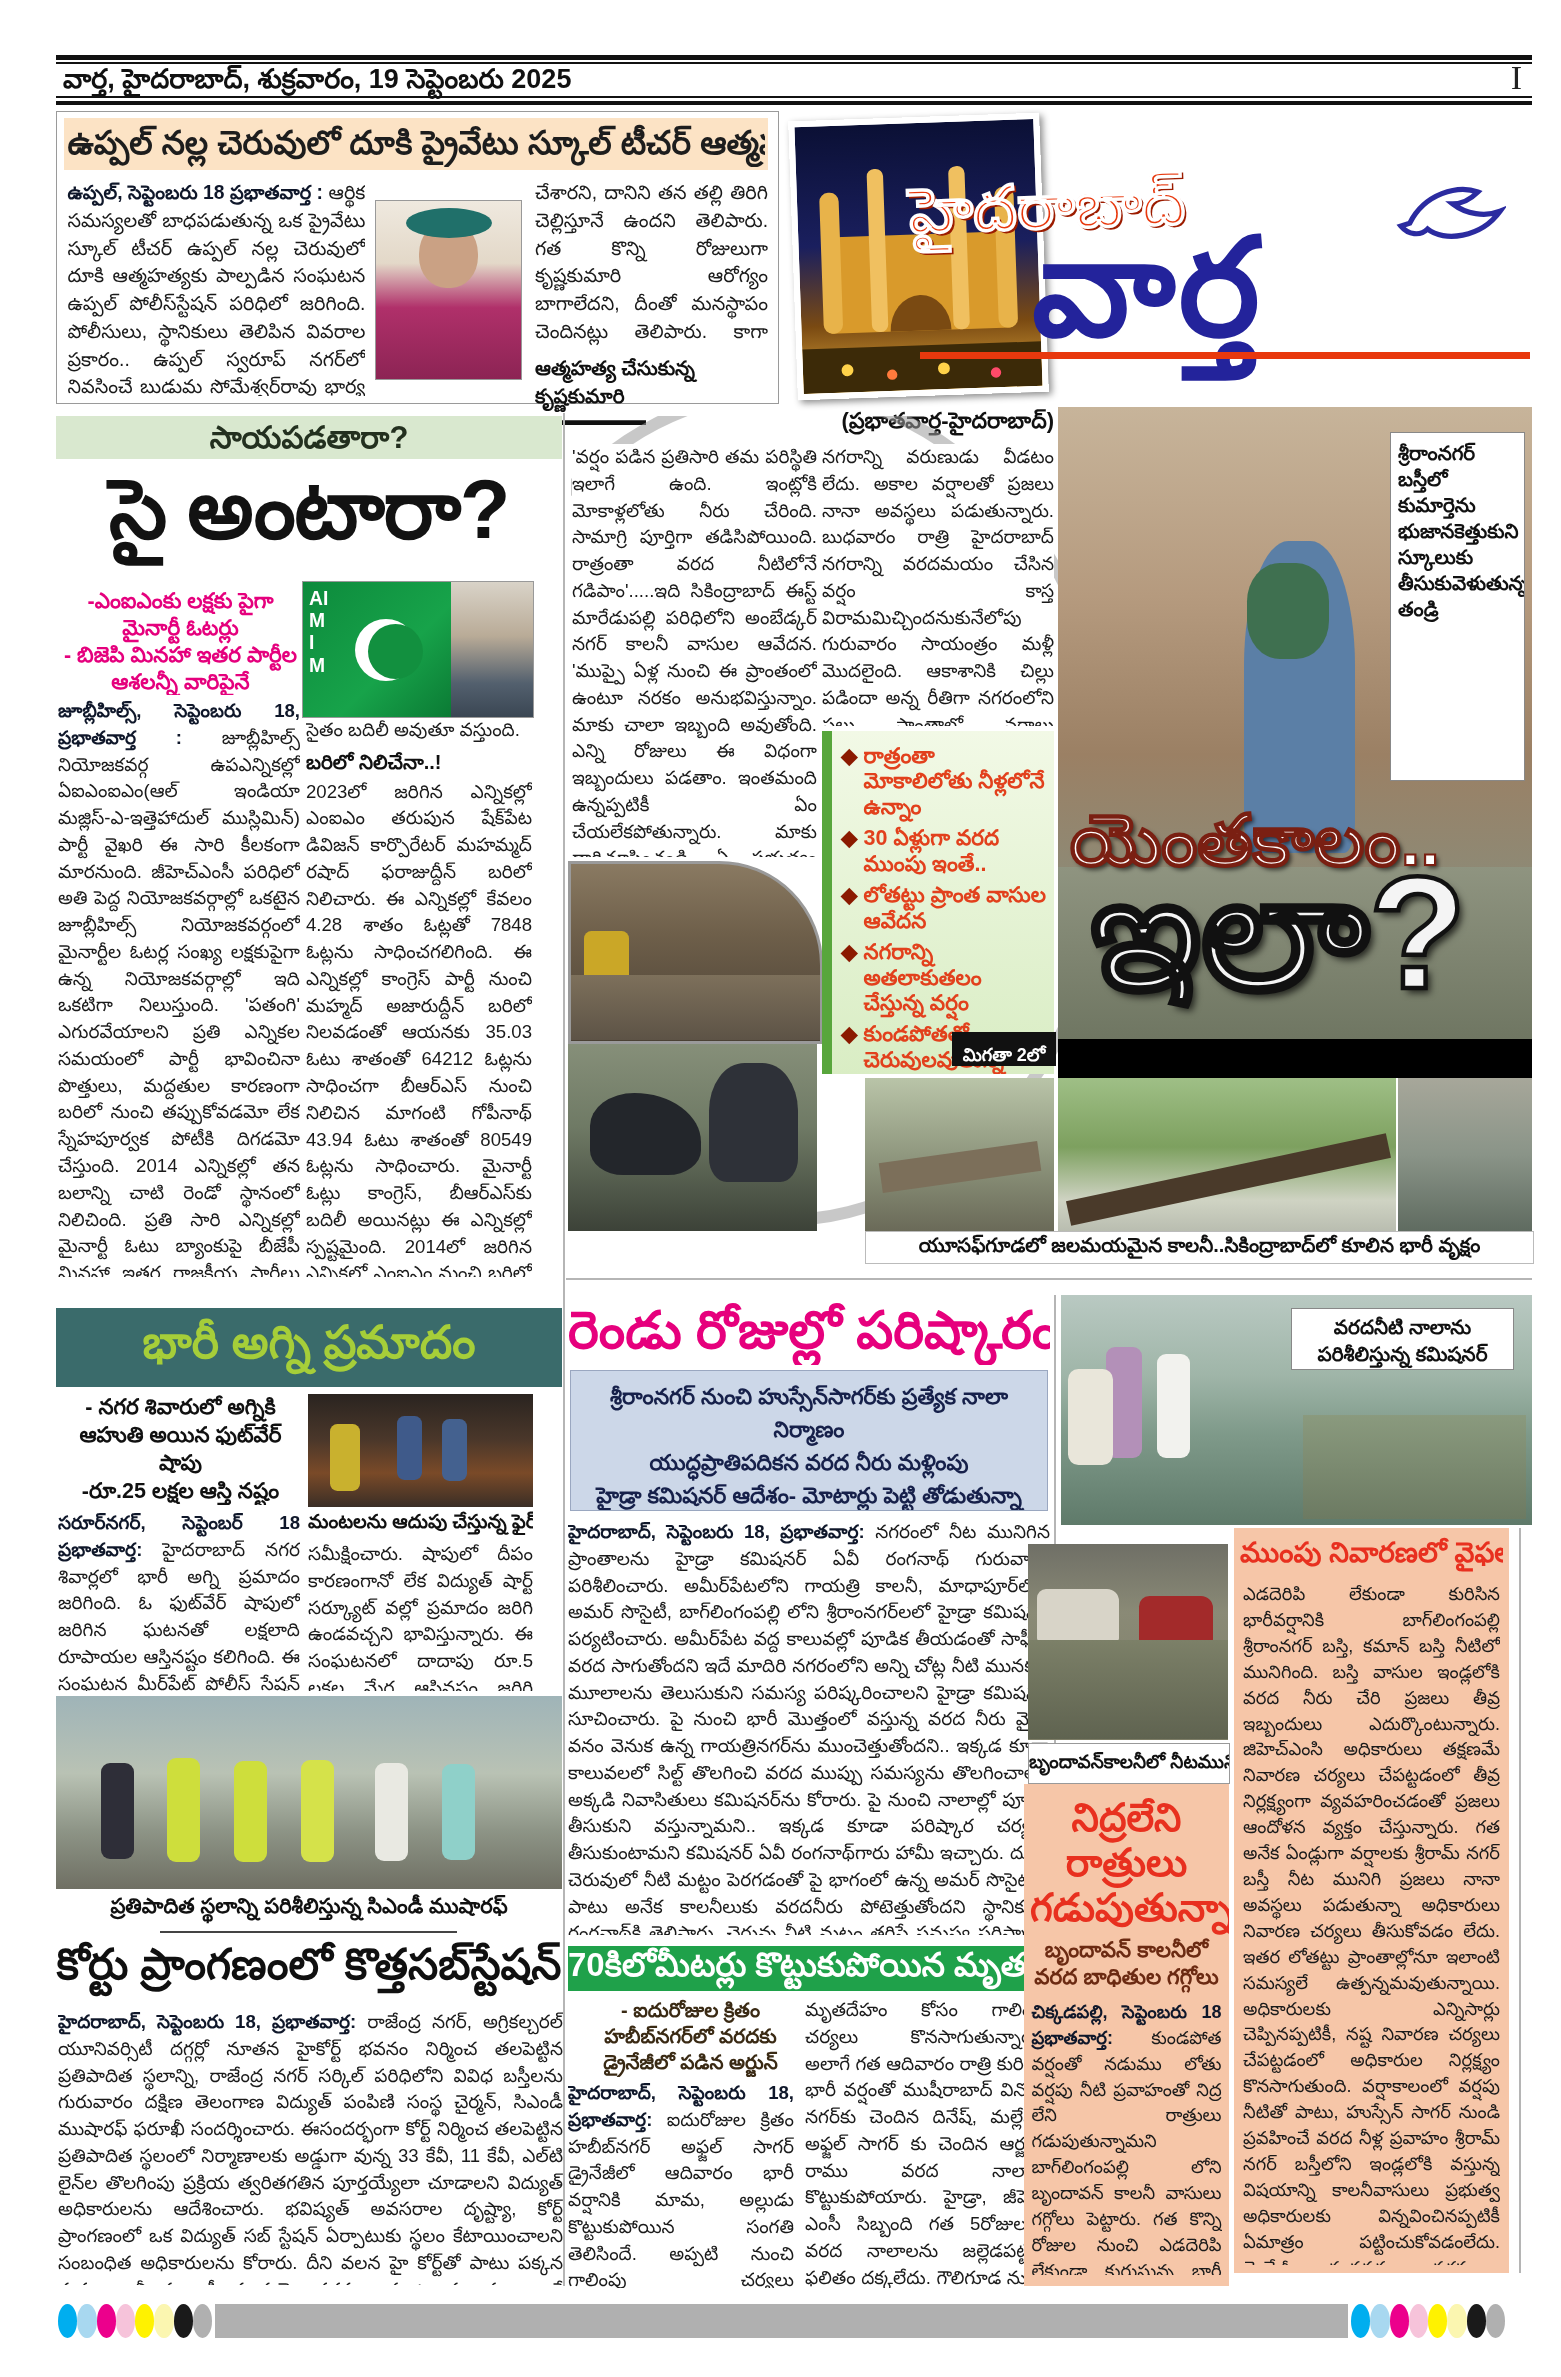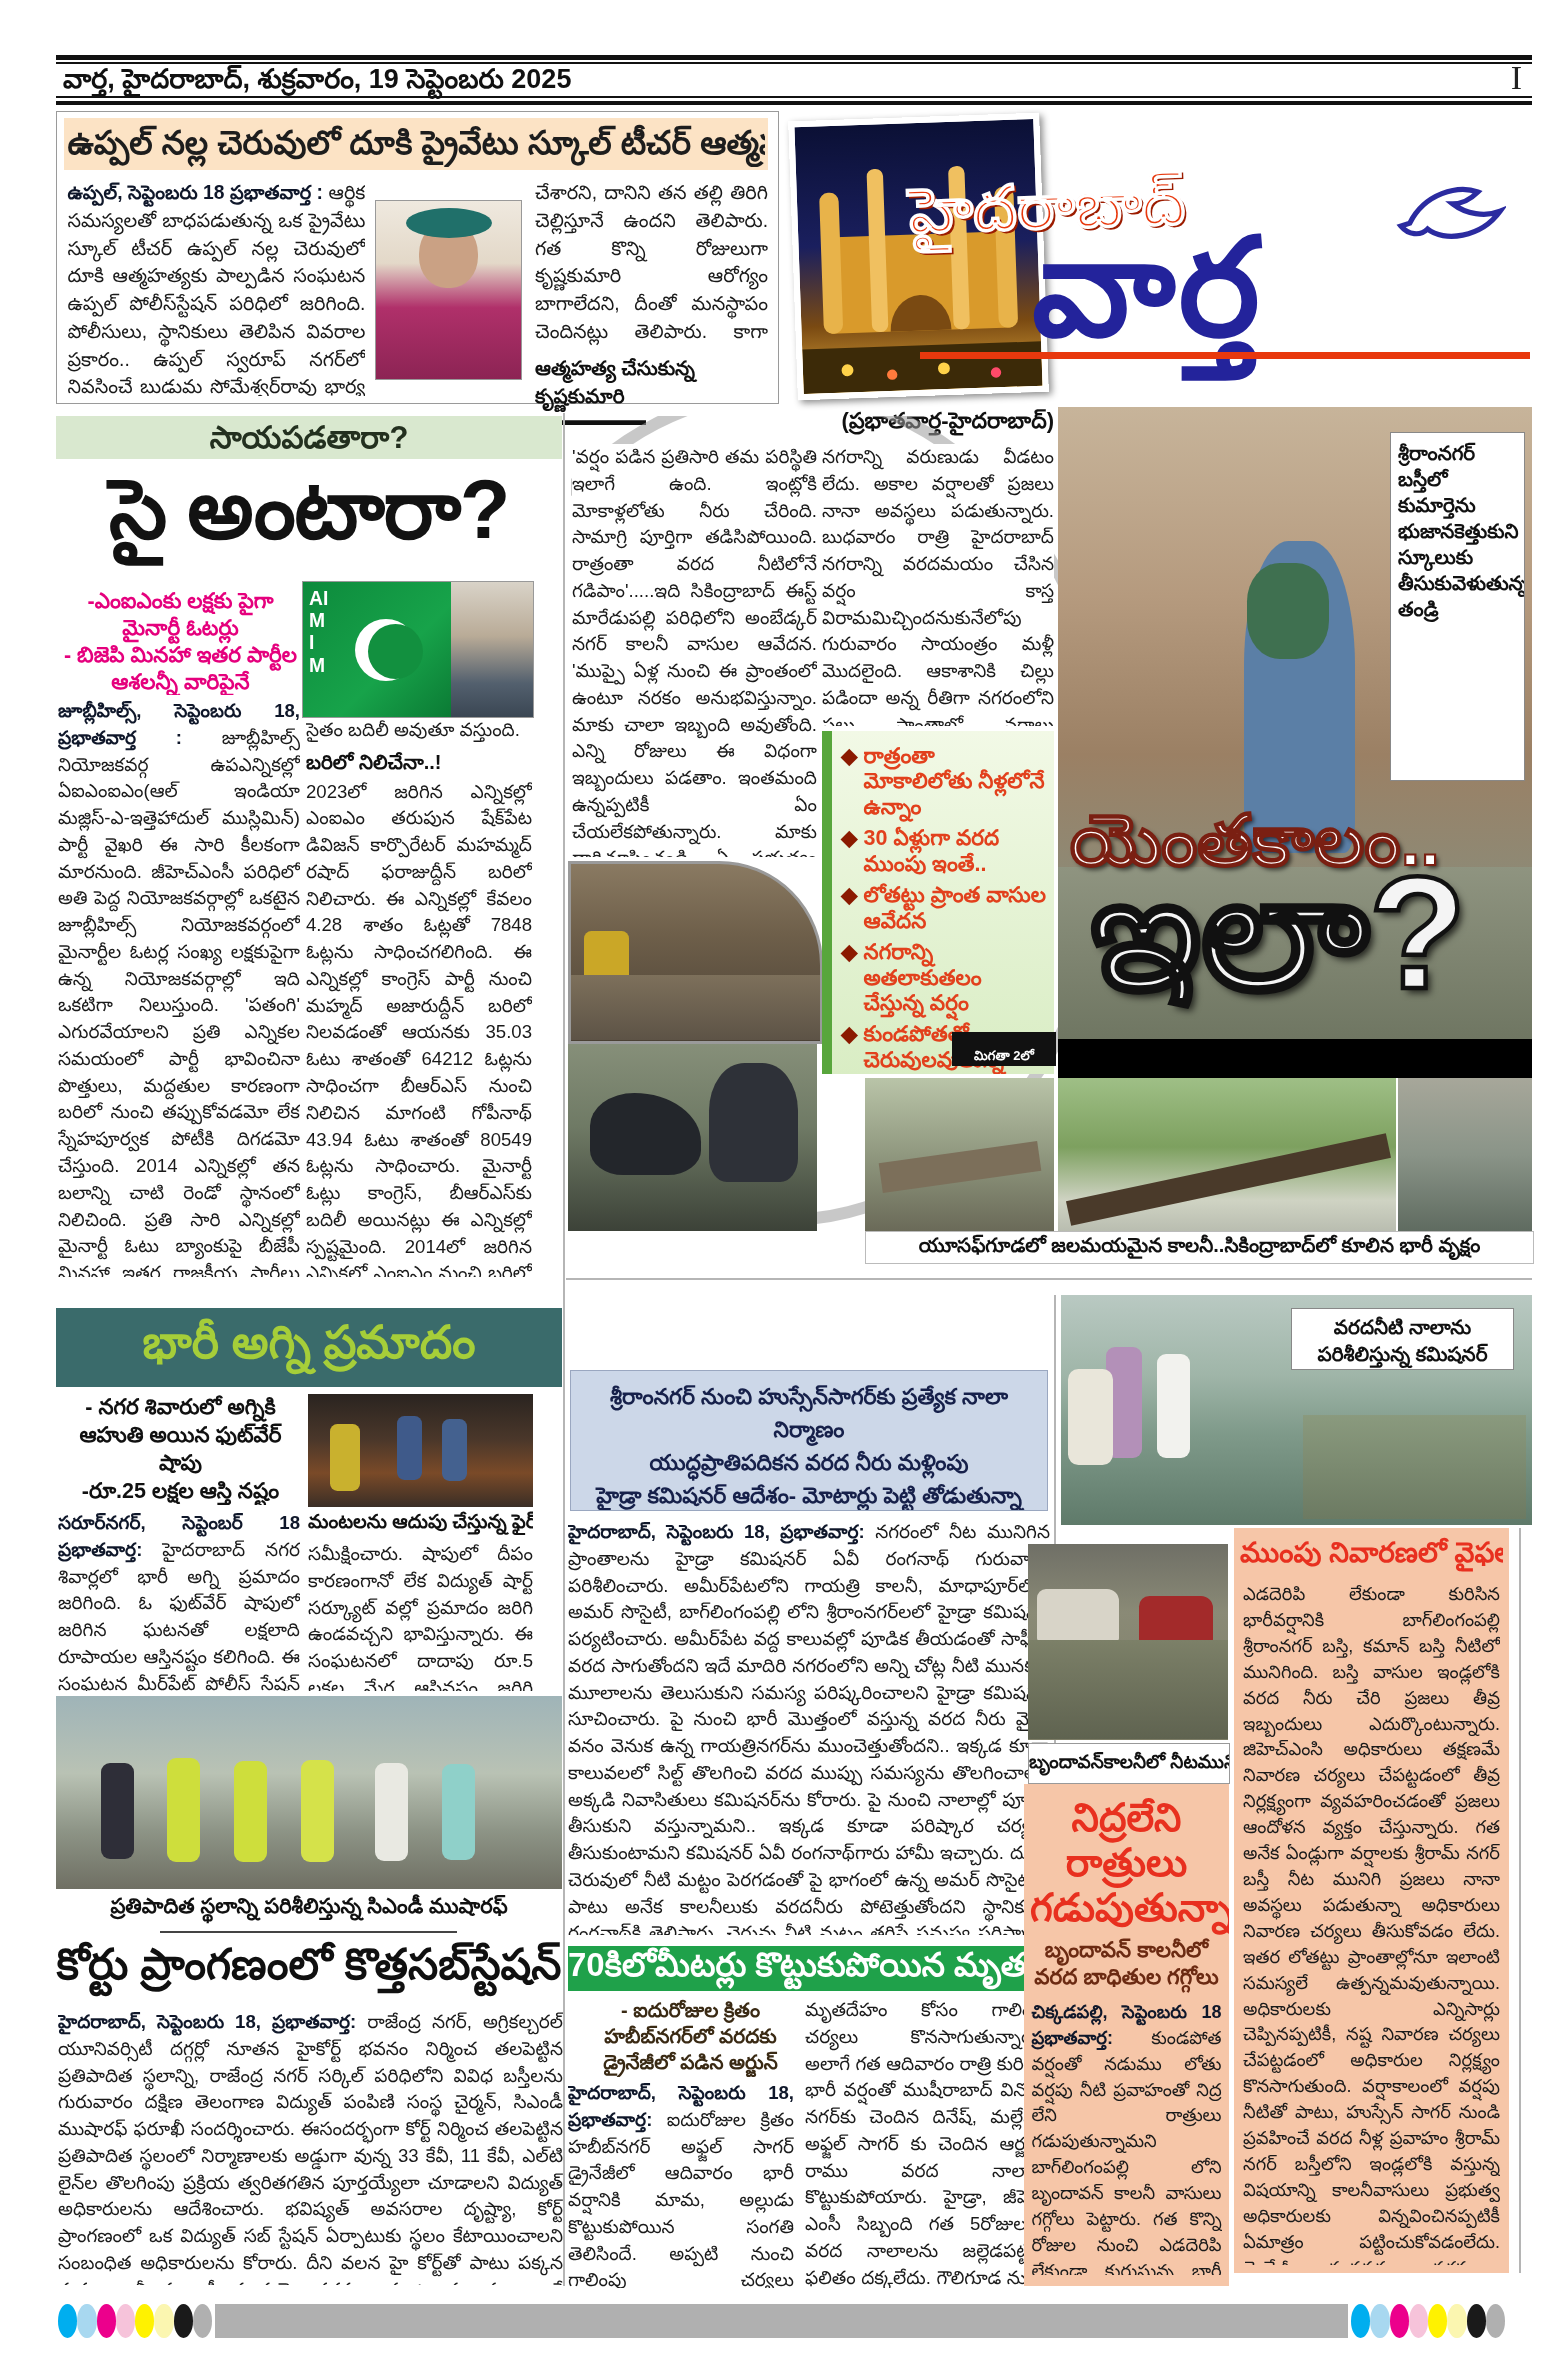--- a/index.html
+++ b/index.html
@@ -150,21 +150,21 @@
   </div>
 
   <div class="ph" style="left:1058px;top:407px;width:474px;height:632px;background:linear-gradient(180deg,#c7b49a 0%,#b59a7e 30%,#9b8064 55%,#8d8a76 75%,#7d8070 100%);">
     <div style="position:absolute;left:186px;top:134px;width:111px;height:312px;border-radius:40% 40% 10% 10%;background:#5b7fa6;"></div>
     <div style="position:absolute;left:189px;top:156px;width:82px;height:96px;border-radius:40%;background:#3f7050;"></div>
     <div style="position:absolute;left:0;top:460px;width:474px;height:172px;background:linear-gradient(180deg,#8f9480,#6f7662);"></div>
     <div style="position:absolute;right:7.4px;top:25px;width:135px;height:349px;background:#fff;border:0.7px solid #888;padding:7.4px;box-sizing:border-box;font-size:20px;font-weight:bold;color:#111;line-height:1.3;overflow:hidden;">శ్రీరాంనగర్ బస్తీలో కుమార్తెను భుజానకెత్తుకుని స్కూలుకు తీసుకువెళుతున్న తండ్రి</div>
     <div style="position:absolute;left:12px;top:393px;width:445px;font-size:71px;font-weight:700;color:#fff;-webkit-text-stroke:2.2px #7a1f12;text-shadow:3px 3px 4.5px rgba(0,0,0,.6);">యెంతకాలం..</div>
   </div>
   <div class="abs" style="left:952px;top:1032px;width:104px;height:34px;background:#111;z-index:4;display:flex;align-items:center;justify-content:center;">
-    <span style="color:#fff;font-weight:bold;font-size:13px;margin-top:16px;">మిగతా 2లో</span>
+    <span style="color:#fff;font-weight:bold;font-size:18px;margin-top:16px;">మిగతా 2లో</span>
   </div>
   <div class="abs" style="left:1058px;top:1039px;width:474px;height:39px;background:#000;"></div>
   <div class="ph" style="left:1058px;top:1078px;width:338px;height:153px;background:linear-gradient(180deg,#9fbf86 0%,#7da05f 45%,#cfd3c3 80%,#b9bdb0 100%);">
     <div style="position:absolute;left:7.4px;top:89px;width:327px;height:25px;background:#4a3a2a;transform:rotate(-12deg);"></div>
   </div>
   <div class="ph" style="left:1398px;top:1078px;width:134px;height:153px;background:linear-gradient(180deg,#a7a79a 0%,#8a9488 50%,#5f6b60 100%);"></div>
   <div class="abs" style="left:1091px;top:837px;width:319px;height:245px;font-size:160px;font-weight:900;color:#f4f4f4;-webkit-text-stroke:4.5px #111;text-shadow:4.5px 4.5px 7.4px rgba(0,0,0,.7);z-index:5;line-height:1.2;">ఇలా?</div>
   <div class="abs" style="left:865px;top:1231px;width:667px;height:31px;background:#fff;border:0.7px solid #bbb;display:flex;align-items:center;justify-content:center;z-index:6;">
     <span class="cap" style="font-size:20px;white-space:nowrap;overflow:hidden;">యూసఫ్‌గూడలో జలమయమైన కాలనీ..సికింద్రాబాద్‌లో కూలిన భారీ వృక్షం</span>
   </div>
@@ -198,20 +198,21 @@
     <div style="position:absolute;left:319px;top:67px;width:33px;height:98px;border-radius:9px;background:#e9e9e2;"></div>
     <div style="position:absolute;left:386px;top:68px;width:33px;height:96px;border-radius:9px;background:#8fd0c9;"></div>
   </div>
   <div class="abs cap" style="left:56px;top:1894px;width:506px;height:27px;font-size:21px;text-align:center;">ప్రతిపాదిత స్థలాన్ని పరిశీలిస్తున్న సిఎండీ ముషారఫ్</div>
   <div class="abs" style="left:160px;top:1931px;width:297px;height:1.5px;background:#444;"></div>
   <div class="abs" style="left:56px;top:1940px;width:506px;height:64px;font-size:43px;font-weight:900;color:#101010;text-align:center;white-space:nowrap;overflow:hidden;">కోర్టు ప్రాంగణంలో కొత్తసబ్‌స్టేషన్</div>
   <div class="abs body j" style="left:58px;top:2009px;width:505px;height:276px;font-size:18.6px;">
     <b class="dl">హైదరాబాద్, సెప్టెంబరు 18, ప్రభాతవార్త: </b><span>రాజేంద్ర నగర్, అగ్రికల్చరల్ యూనివర్సిటీ దగ్గర్లో నూతన హైకోర్ట్ భవనం నిర్మించ తలపెట్టిన ప్రతిపాదిత స్థలాన్ని, రాజేంద్ర నగర్ సర్కిల్ పరిధిలోని వివిధ బస్తీలను గురువారం దక్షిణ తెలంగాణ విద్యుత్ పంపిణి సంస్థ చైర్మన్, సిఎండీ ముషారఫ్ ఫరూఖీ సందర్శించారు. ఈసందర్భంగా కోర్ట్ నిర్మించ తలపెట్టిన ప్రతిపాదిత స్థలంలో నిర్మాణాలకు అడ్డుగా వున్న 33 కేవీ, 11 కేవీ, ఎల్‌టి లైన్‌ల తొలగింపు ప్రక్రియ త్వరితగతిన పూర్తయ్యేలా చూడాలని విద్యుత్ అధికారులను ఆదేశించారు. భవిష్యత్ అవసరాల దృష్ట్యా, కోర్ట్ ప్రాంగణంలో ఒక విద్యుత్ సబ్ స్టేషన్ ఏర్పాటుకు స్థలం కేటాయించాలని సంబంధిత అధికారులను కోరారు. దీని వలన హై కోర్ట్‌తో పాటు పక్కన వున్న కాలనీలకు, బస్తీలకు ప్రయోజనకరంగా వుంటుందన్నారు. అలాగే రాజేంద్ర నగర్ సర్కిల్ పరిధిలోని వినాయక్ నగర్ బస్తీ, శివరాంపల్లి ప్రాంతంలోని పలు బస్తీలలోనూ పర్యటించారు. ఎల్‌టి ఓవర్ హెడ్ కండెక్టర్ల స్థానంలో ఎయిర్ బంచ్డ్ కేబుల్ ఏర్పాటు పనులను పరిశీలించారు. డివిజన్ పరిధిలో ఇప్పటికే 10 కిలో మీటర్ల మేర ఎయిర్ బుంచెడ్ కేబుల్ ఏర్పాటు చేయడం జరిగిందన్నారు. ఈసందర్భంగా బస్తీ బాట కార్యక్రమంలో అధికారులు, సిబ్బంది బస్తీలోని ప్రతి గల్లీని క్షుణ్ణంగా పరిశీలించాలని కింది స్థాయిలో ముందు జాగ్రత చర్యలు చేపడితే అంతరాయాలకు గాని, విద్యుత్ ప్రమాదాలు వంటివి నివారించవచ్చని తెలిపారు. ఈ సమావేశంలో సీఎండీ తో పాటు, సంస్థ డైరెక్టర్ (ఆపరేషన్) డా. నరసింహులు, సూపెరింటెండింగ్ ఇంజినీర్ మోహన్, డివిజనల్ ఇంజినీర్ పి రత్నాకర్ రావు ఇతర అధికారులు పాల్గొన్నారు.</span>
   </div>
 
+  <div class="abs" style="left:568px;top:1300px;width:482px;height:65px;font-size:52px;font-weight:900;color:#e6007d;text-align:center;white-space:nowrap;overflow:hidden;">రెండు రోజుల్లో పరిష్కారం</div>
   <div class="abs" style="left:570px;top:1370px;width:478px;height:141px;background:#ccd7e8;border:0.7px solid #9aa7c0;text-align:center;font-weight:bold;font-size:22px;color:#16204a;line-height:1.5;padding:9px 7.4px;box-sizing:border-box;overflow:hidden;">
     <div>శ్రీరాంనగర్ నుంచి హుస్సేన్‌సాగర్‌కు ప్రత్యేక నాలా నిర్మాణం</div>
     <div>యుద్ధప్రాతిపదికన వరద నీరు మళ్లింపు</div>
     <div>హైడ్రా కమిషనర్ ఆదేశం- మోటార్లు పెట్టి తోడుతున్నా నీళ్లు పోవడంలేదని</div>
 
   </div>
   <div class="abs body j" style="left:568px;top:1519px;width:482px;height:416px;font-size:18.6px;">
     <b class="dl">హైదరాబాద్, సెప్టెంబరు 18, ప్రభాతవార్త: </b><span>నగరంలో నీట మునిగిన ప్రాంతాలను హైడ్రా కమిషనర్ ఏవీ రంగనాథ్ గురువారం పరిశీలించారు. అమీర్‌పేటలోని గాయత్రి కాలనీ, మాధాపూర్‌లోని అమర్ సొసైటీ, బాగ్‌లింగంపల్లి లోని శ్రీరాంనగర్‌లలో హైడ్రా కమిషనర్ పర్యటించారు. అమీర్‌పేట వద్ద కాలువల్లో పూడిక తీయడంతో సాఫీగా వరద సాగుతోందని ఇదే మాదిరి నగరంలోని అన్ని చోట్ల నీటి మునకకు మూలాలను తెలుసుకుని సమస్య పరిష్కరించాలని హైడ్రా కమిషనర్ సూచించారు. పై నుంచి భారీ మొత్తంలో వస్తున్న వరద నీరు మైత్రి వనం వెనుక ఉన్న గాయత్రినగర్‌ను ముంచెత్తుతోందని.. ఇక్కడ కూడా కాలువలలో సిల్ట్ తొలగించి వరద ముప్పు సమస్యను తొలగించాలని అక్కడి నివాసితులు కమిషనర్‌ను కోరారు. పై నుంచి నాలాల్లో పూడిక తీసుకుని వస్తున్నామని.. ఇక్కడ కూడా పరిష్కార చర్యలు తీసుకుంటామని కమిషనర్ ఏవీ రంగనాథ్‌గారు హామీ ఇచ్చారు. దుర్గం చెరువులో నీటి మట్టం పెరగడంతో పై భాగంలో ఉన్న అమర్ సొసైటీతో పాటు అనేక కాలనీలుకు వరదనీరు పోటెత్తుతోందని స్థానికులు రంగనాథ్‌కి తెలిపారు. చెరువు నీటి మట్టం తగ్గిస్తే సమస్య పరిష్కారం కావడంలేదని.. ఇక్కడ ఉన్న ఖాళీ స్థలంలోంచి నాలాను తీసుకెళ్లి హుస్సేన్‌సాగర్ వరద కాలువలో కలిపాలని కోరారు.</span>
   </div>
 

